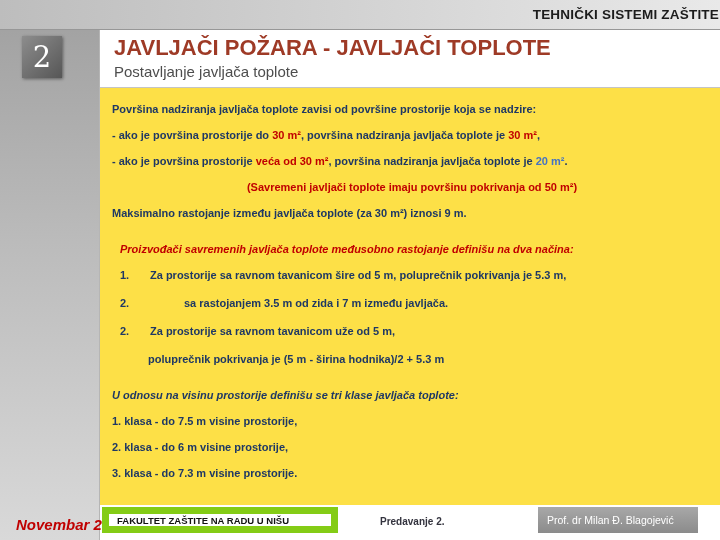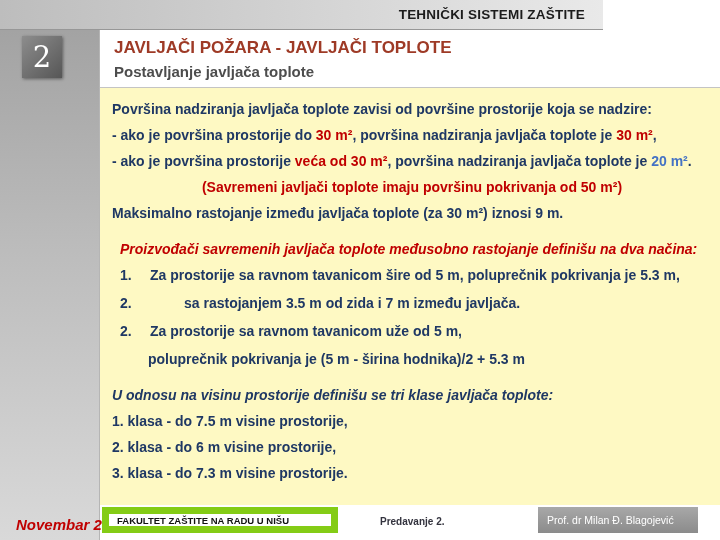--- a/index.html
+++ b/index.html
@@ -5,25 +5,25 @@
   * { margin:0; padding:0; box-sizing:border-box; }
   html,body { width:720px; height:540px; }
   body {
     font-family:"Liberation Sans", sans-serif;
     position:relative; overflow:hidden; background:#fff;
   }
   .slide { position:absolute; left:0; top:0; width:720px; height:540px; }
 
   
   .top-strip {
-    position:absolute; left:0; top:0; width:603px; height:30px;
+    position:absolute; left:0; top:0; width:720px; height:30px;
     background:linear-gradient(to right,#bdbdbd 0%,#d5d5d5 55%,#e9e9e9 100%);
     border-bottom:1px solid #979797;
     display:flex; align-items:center; justify-content:flex-end;
-    padding-right:18px;
+    padding-right:1px;
   }
   .brand { font-weight:bold; font-size:13.5px; color:#1c1c1c; letter-spacing:.2px; }
 
   
   .side-band {
     position:absolute; left:0; top:30px; width:100px; height:510px;
     background:linear-gradient(to bottom,#a3a3a3 0%,#bdbdbd 45%,#d9d9d9 100%);
     border-right:1px solid #b5b5b5;
   }
 
@@ -35,28 +35,28 @@
     color:#fff; font-family:"DejaVu Serif", serif; font-size:29px;
     display:flex; align-items:center; justify-content:center;
   }
 
   
   .title-block {
     position:absolute; left:100px; top:30px; width:620px; height:58px;
     background:#fff; border-bottom:1px solid #c4c4c4;
     padding:7px 8px 0 14px;
   }
-  .title    { color:var(--title-red); font-size:17px; font-weight:bold; line-height:22px; }
-  .subtitle { color:var(--subtitle-gray); font-size:15px; font-weight:bold; line-height:22px; margin-top:2px; }
+  .title    { color:var(--title-red); font-size:22px; font-weight:bold; line-height:22px; }
+  .subtitle { color:var(--subtitle-gray); font-size:15px; font-weight:normal; line-height:22px; margin-top:2px; }
 
   
   .content {
     position:absolute; left:100px; top:88px; width:620px; height:417px;
-    background:#fef9c3; padding:14px 8px 0 12px;
-    font-size:14px; font-weight:bold;
+    background:#fde047; padding:14px 8px 0 12px;
+    font-size:11px; font-weight:bold;
   }
   .line { line-height:14px; margin-bottom:12px; }
   .line.center { text-align:center; }
   .line.ind1 { margin-left:8px; }
   .line.ind2 { margin-left:36px; }
   .line.mt-lg { margin-top:22px;font-style:italic; }
   .line.li { margin-left:8px; margin-bottom:14px; }
   .line .num { display:inline-block; width:30px; }
   .line.deep .num { width:64px; }
   .navy { color:var(--navy); }

